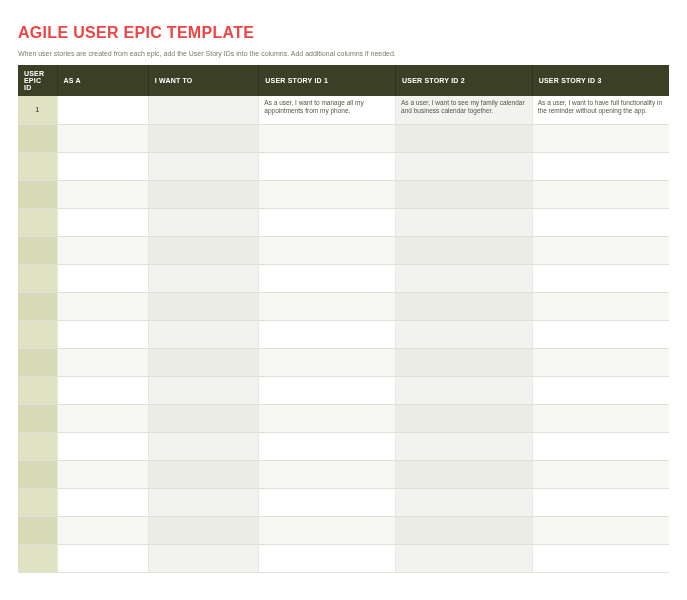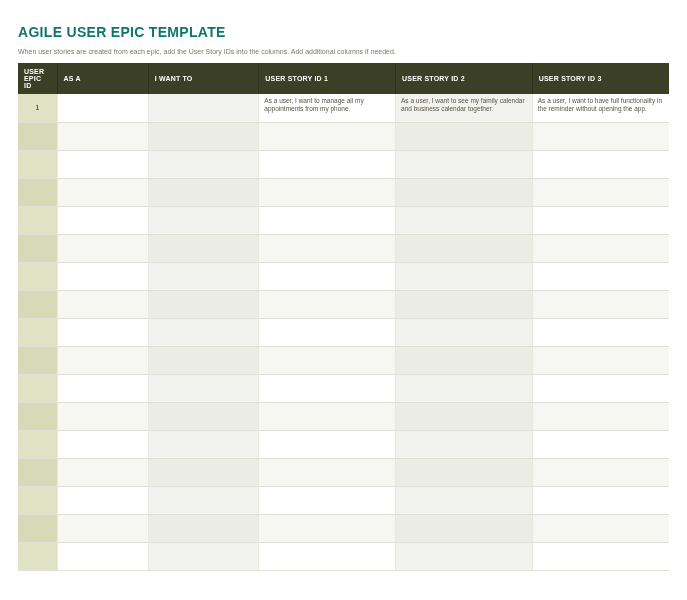--- a/index.html
+++ b/index.html
@@ -5,22 +5,22 @@
   * { box-sizing: border-box; margin: 0; padding: 0; }
   body {
     font-family: Arial, Helvetica, sans-serif;
     background: #ffffff;
     width: 687px;
     height: 600px;
     padding: 24px 18px;
     overflow: hidden;
   }
   .title {
-    color: #0f766e;
-    font-size: 14px;
+    color: #ef4444;
+    font-size: 16px;
     font-weight: bold;
     letter-spacing: 0.3px;
     margin-bottom: 8px;
   }
   .subtitle {
     color: #7a7a6a;
     font-size: 7px;
     margin-bottom: 8px;
   }
   table {

